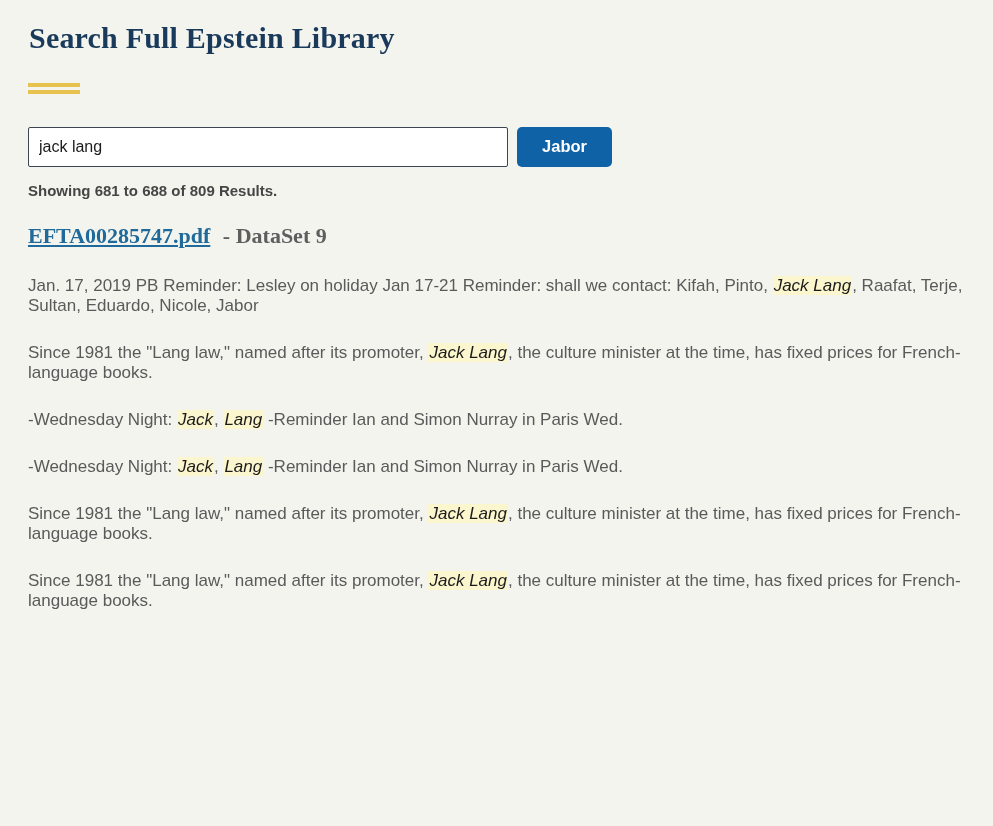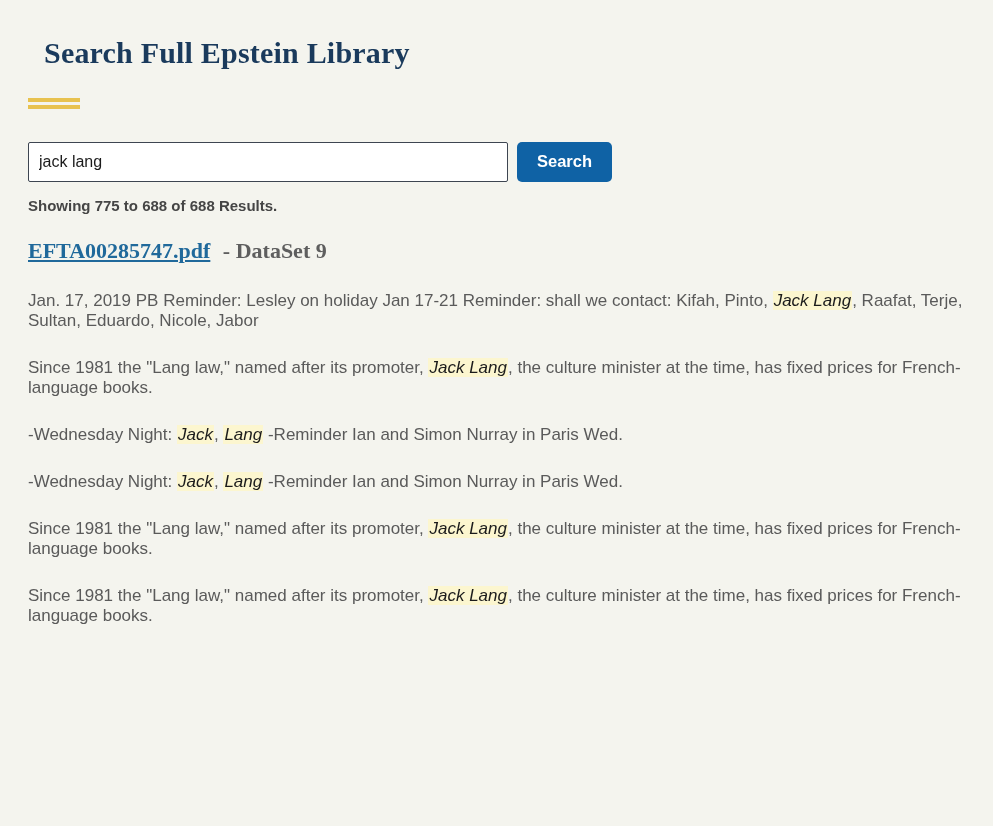--- a/index.html
+++ b/index.html
@@ -9,21 +9,21 @@
     width: 993px;
     height: 826px;
     overflow: hidden;
     font-family: "Liberation Sans", sans-serif;
   }
   .container {
     padding: 20px 30px 0 28px;
     max-width: 935px;
   }
   .page-title {
-    margin: 16px;
+    margin: 1px;
     font-family: "Liberation Serif", "DejaVu Serif", serif;
     font-weight: 700;
     font-size: 30px;
     line-height: 1.15;
     color: #1a3a5c;
     letter-spacing: 0.2px;
   }
   .gold-divider {
     margin-top: 27px;
     width: 52px;
@@ -106,24 +106,24 @@
 <body>
 
 <div class="container">
 
   <h1 class="page-title">Search Full Epstein Library</h1>
 
   <div class="gold-divider"></div>
 
   <div class="search-row">
     <input type="text" class="search-input" value="jack lang" style="">
-    <button class="search-button">Search</button>
+    <button class="search-button">Jabor</button>
   </div>
 
-  <p class="results-summary">Showing 775 to 688 of 688 Results.</p>
+  <p class="results-summary">Showing 681 to 688 of 809 Results.</p>
 
   <div id="results">
   <article class="result">
     <h2 class="result-heading">
       <a href="#" class="result-link">EFTA00285747.pdf</a>
       <span class="result-dataset">- DataSet 9</span>
     </h2>
     <p class="result-snippet"><span>Jan. 17, 2019 PB Reminder: Lesley on holiday Jan 17-21 Reminder: shall we contact: Kifah, Pinto, </span><span class="hl">Jack Lang</span><span>, Raafat, Terje, Sultan, Eduardo, Nicole, Jabor</span></p>
   </article>
 

